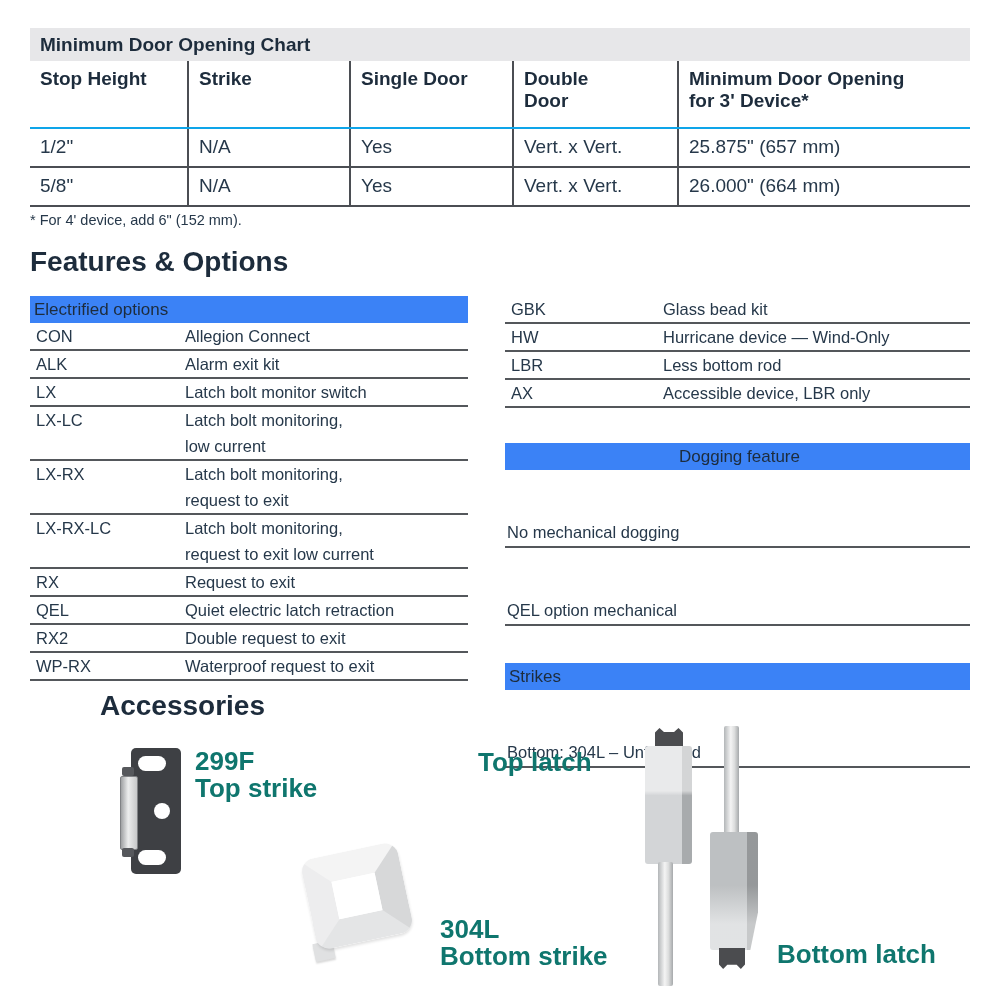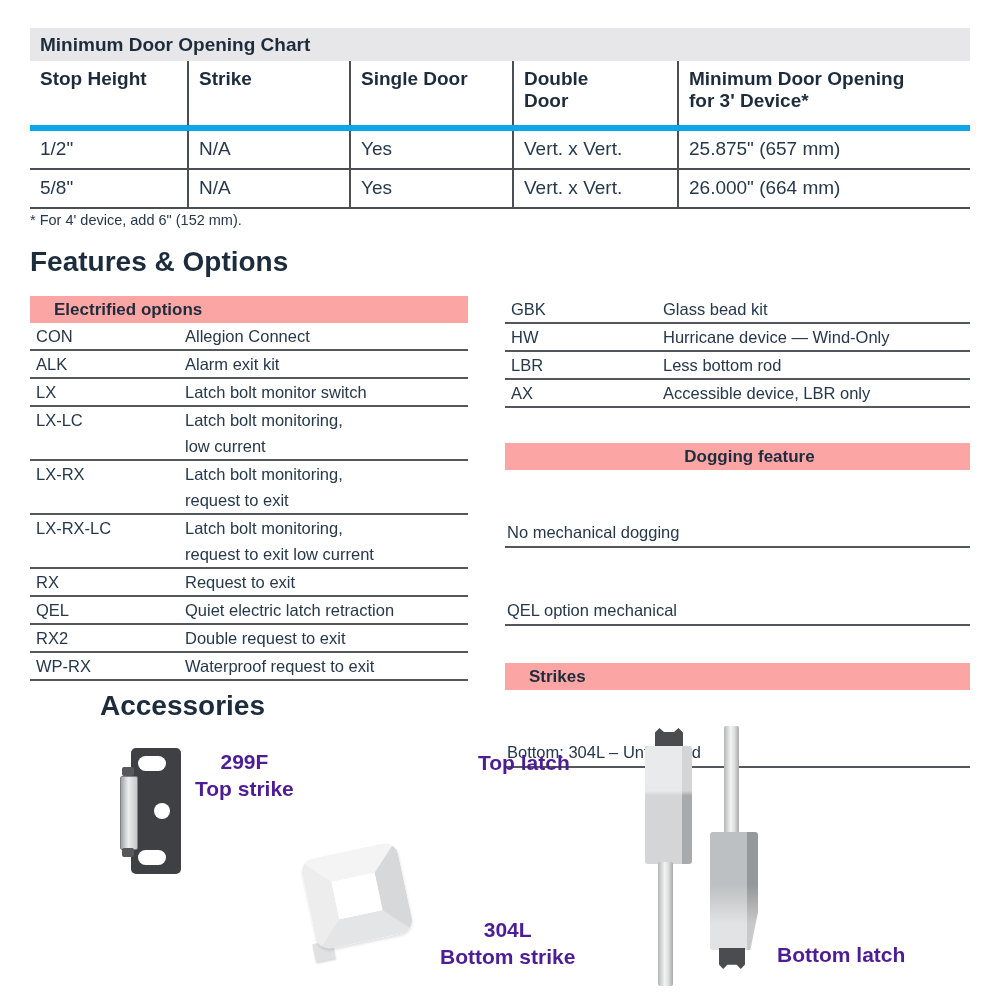--- a/index.html
+++ b/index.html
@@ -6,43 +6,43 @@
   body{width:1000px;height:1000px;position:relative;overflow:hidden;
        font-family:"Liberation Sans",sans-serif;color:#26384a;}
 
   
   .chart{position:absolute;left:30px;top:28px;width:940px;}
   .chart-title{background:#e7e7e9;height:33px;line-height:33px;padding-left:10px;
                font-weight:bold;font-size:19px;color:#1d2c3c;}
   table.door{border-collapse:collapse;width:940px;table-layout:fixed;}
   table.door th{box-sizing:border-box;text-align:left;font-size:19px;font-weight:bold;color:#1d2c3c;
       padding:7px 8px 0 10px;height:67px;vertical-align:top;white-space:pre-line;
-      border-right:2px solid #4b4e53;border-bottom:6px solid #0ea5e9;}
+      border-right:2px solid #4b4e53;border-bottom:2px solid #0ea5e9;}
   table.door td{box-sizing:border-box;font-size:19px;color:#26384a;padding:7px 8px 8px 10px;height:37px;
       border-right:2px solid #4b4e53;border-bottom:2px solid #4b4e53;vertical-align:middle;}
   table.door th:last-child,table.door td:last-child{border-right:none;}
   .footnote{position:absolute;left:30px;top:212px;font-size:14.5px;color:#26384a;}
 
   
   .fo-heading{position:absolute;left:30px;top:246px;font-size:28px;font-weight:bold;color:#1d2c3c;}
   .col-left{position:absolute;left:30px;top:296px;width:438px;}
   .col-right{position:absolute;left:505px;top:296px;width:465px;}
-  .sec-bar{background:#fca5a5;height:27px;line-height:27px;padding-left:24px;
-           font-weight:bold;font-size:17px;color:#1d2c3c;}
+  .sec-bar{background:#3b82f6;height:27px;line-height:27px;padding-left:4px;
+           font-weight:normal;font-size:17px;color:#1d2c3c;}
   .feat-row{display:flex;border-bottom:2px solid #54575b;font-size:16.5px;line-height:26px;}
   .feat-row .code{width:149px;flex:none;padding-left:6px;}
   .feat-row .desc{flex:1;white-space:pre-line;}
   .col-right .feat-row .code{width:152px;}
   .wide-row{border-bottom:2px solid #54575b;font-size:16.5px;line-height:28px;padding-left:2px;margin-top:48px;}
   .mt-dog{margin-top:35px;text-align:center;}
   .mt-str{margin-top:37px;}
 
   
   .acc-heading{position:absolute;left:100px;top:690px;font-size:28px;font-weight:bold;color:#1d2c3c;}
-  .acc-label{position:absolute;font-size:21px;font-weight:bold;color:#4c1d95;line-height:27px;text-align:center;}
+  .acc-label{position:absolute;font-size:26px;font-weight:bold;color:#0f766e;line-height:27px;}
 
   
   .g299{position:absolute;left:120px;top:746px;width:64px;height:132px;}
   .g299 .plate{position:absolute;left:11px;top:2px;width:50px;height:126px;background:#3e4044;border-radius:5px;}
   .g299 .slot{position:absolute;width:28px;height:15px;background:#fff;border-radius:8px;left:18px;}
   .g299 .slot.t{top:10px;} .g299 .slot.b{top:104px;}
   .g299 .hole{position:absolute;left:34px;top:57px;width:16px;height:16px;background:#fff;border-radius:50%;}
   .g299 .roller{position:absolute;left:0;top:30px;width:16px;height:72px;border:1px solid #808285;
       background:linear-gradient(90deg,#9fa1a3,#eceded 45%,#c7c8c9);border-radius:2px;}
   .g299 .cap{position:absolute;left:2px;width:12px;height:9px;background:#56585c;border-radius:2px;}

